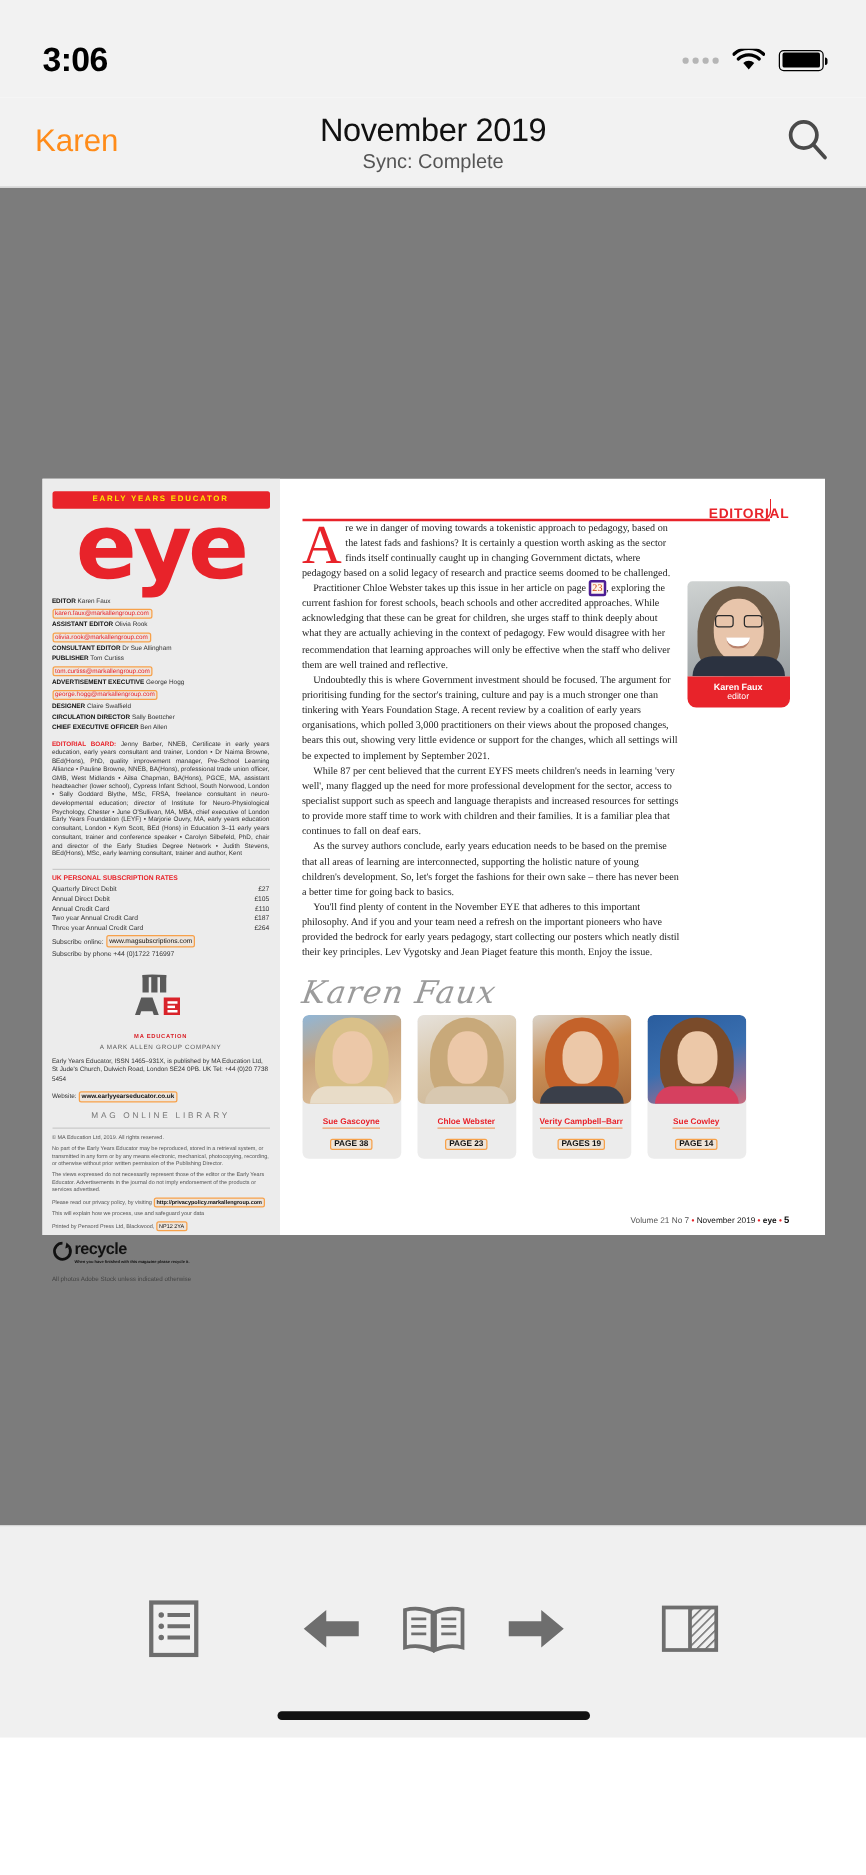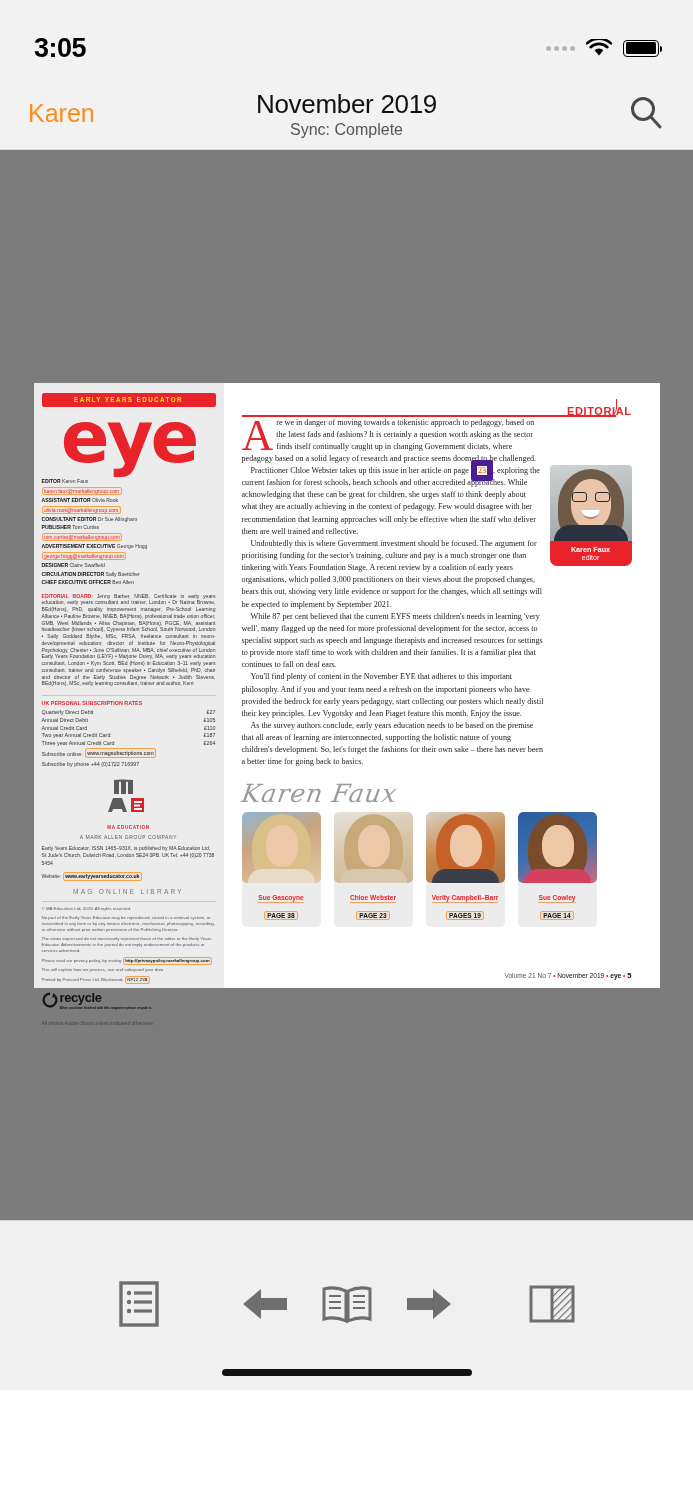--- a/index.html
+++ b/index.html
@@ -197,21 +197,21 @@
   .ed-body p { margin-bottom: 0; text-indent: 9px; }
   .ed-body p.first { text-indent: 0; }
   .dropcap {
     float: left;
     font-family: "Liberation Serif", serif;
     font-size: 44px; line-height: 0.78;
     color: #e8232a; font-weight: normal;
     margin: 2px 3px 0 0;
   }
   .pageref {
-    color: #d24a12; border: 6px solid #4c1d95;
+    color: #d24a12; border: 2px solid #4c1d95;
     background: rgba(255,170,80,0.12);
     border-radius: 2px; padding: 0 1px;
   }
   .author-badge {
     position: absolute; right: 28px; top: 82px;
     width: 82px;
   }
   .author-photo {
     width: 82px; height: 76px;
     border-radius: 4px 4px 0 0;
@@ -319,21 +319,21 @@
   .home-indicator {
     position: absolute; bottom: 14px; left: 50%;
     transform: translateX(-50%);
     width: 250px; height: 7px; border-radius: 4px; background: #111;
   }
 </style>
 </head>
 <body>
 
 <div class="statusbar">
-  <div class="status-time">3:05</div>
+  <div class="status-time">3:06</div>
   <div class="status-right">
     <div class="dots">
         <i></i>
         <i></i>
         <i></i>
         <i></i>
       </div>
     <svg width="26" height="19" viewBox="0 0 26 19">
       <path d="M13 16.5 L8.6 11.3 a6.6 6.6 0 0 1 8.8 0 Z" fill="#000"></path>
       <path d="M4.6 8.2 a12.3 12.3 0 0 1 16.8 0" stroke="#000" stroke-width="2.6" fill="none" stroke-linecap="round"></path>
@@ -494,22 +494,22 @@
 
       <div class="ed-body" style="width:302px;">
         <p class="first">
           <span class="dropcap">A</span><span>re we in danger of moving towards a tokenistic approach to pedagogy, based on the latest fads and fashions? It is certainly a question worth asking as the sector finds itself continually caught up in changing Government dictats, where pedagogy based on a solid legacy of research and practice seems doomed to be challenged.</span>
         </p>
         <p>
           <span>Practitioner Chloe Webster takes up this issue in her article on page </span><span class="pageref">23</span><span>, exploring the current fashion for forest schools, beach schools and other accredited approaches. While acknowledging that these can be great for children, she urges staff to think deeply about what they are actually achieving in the context of pedagogy. Few would disagree with her recommendation that learning approaches will only be effective when the staff who deliver them are well trained and reflective.</span>
         </p>
         <p>Undoubtedly this is where Government investment should be focused. The argument for prioritising funding for the sector's training, culture and pay is a much stronger one than tinkering with Years Foundation Stage. A recent review by a coalition of early years organisations, which polled 3,000 practitioners on their views about the proposed changes, bears this out, showing very little evidence or support for the changes, which all settings will be expected to implement by September 2021.</p>
         <p>While 87 per cent believed that the current EYFS meets children's needs in learning 'very well', many flagged up the need for more professional development for the sector, access to specialist support such as speech and language therapists and increased resources for settings to provide more staff time to work with children and their families. It is a familiar plea that continues to fall on deaf ears.</p>
+        <p>As the survey authors conclude, early years education needs to be based on the premise that all areas of learning are interconnected, supporting the holistic nature of young children's development. So, let's forget the fashions for their own sake – there has never been a better time for going back to basics.</p>
         <p>You'll find plenty of content in the November EYE that adheres to this important philosophy. And if you and your team need a refresh on the important pioneers who have provided the bedrock for early years pedagogy, start collecting our posters which neatly distil their key principles. Lev Vygotsky and Jean Piaget feature this month. Enjoy the issue.</p>
-        <p>As the survey authors conclude, early years education needs to be based on the premise that all areas of learning are interconnected, supporting the holistic nature of young children's development. So, let's forget the fashions for their own sake – there has never been a better time for going back to basics.</p>
       </div>
 
       <div class="signature">Karen Faux</div>
 
       <div class="contrib-row">
         <div class="contrib-card">
           <div class="contrib-photo c0 cp">
             <div class="hair" style="background:#d9c089;"></div>
               <div class="face"></div>
               <div class="torso" style="background:#e8dcc8;"></div>

